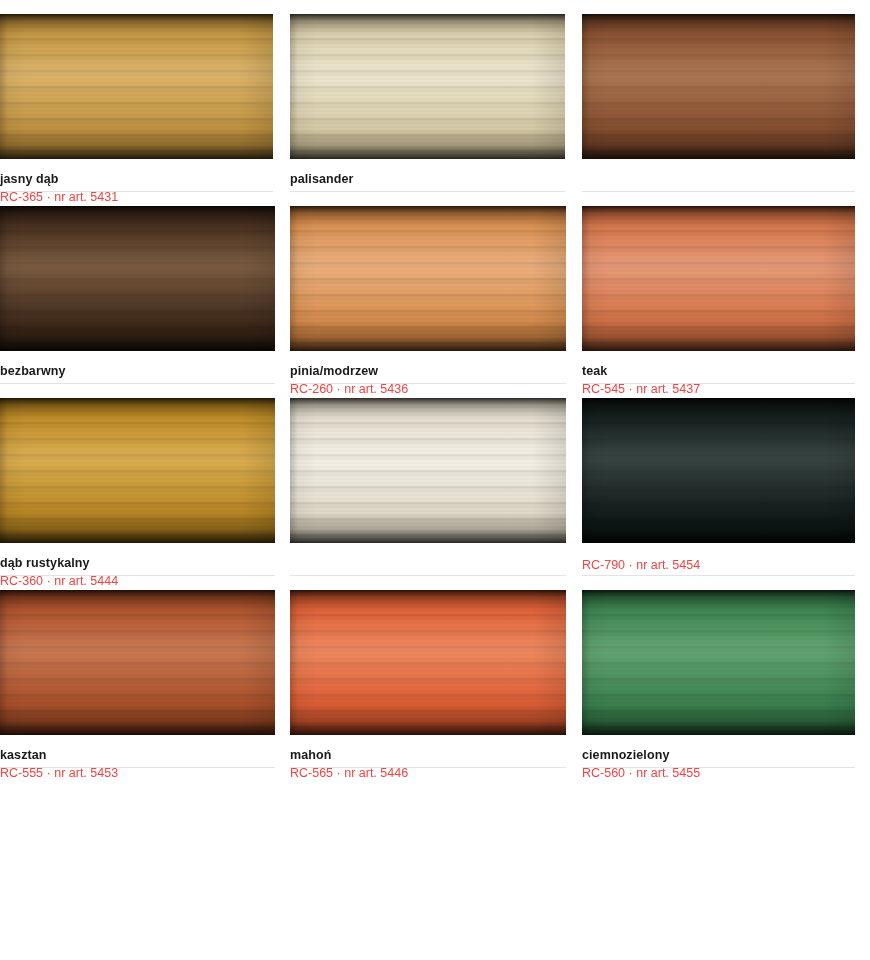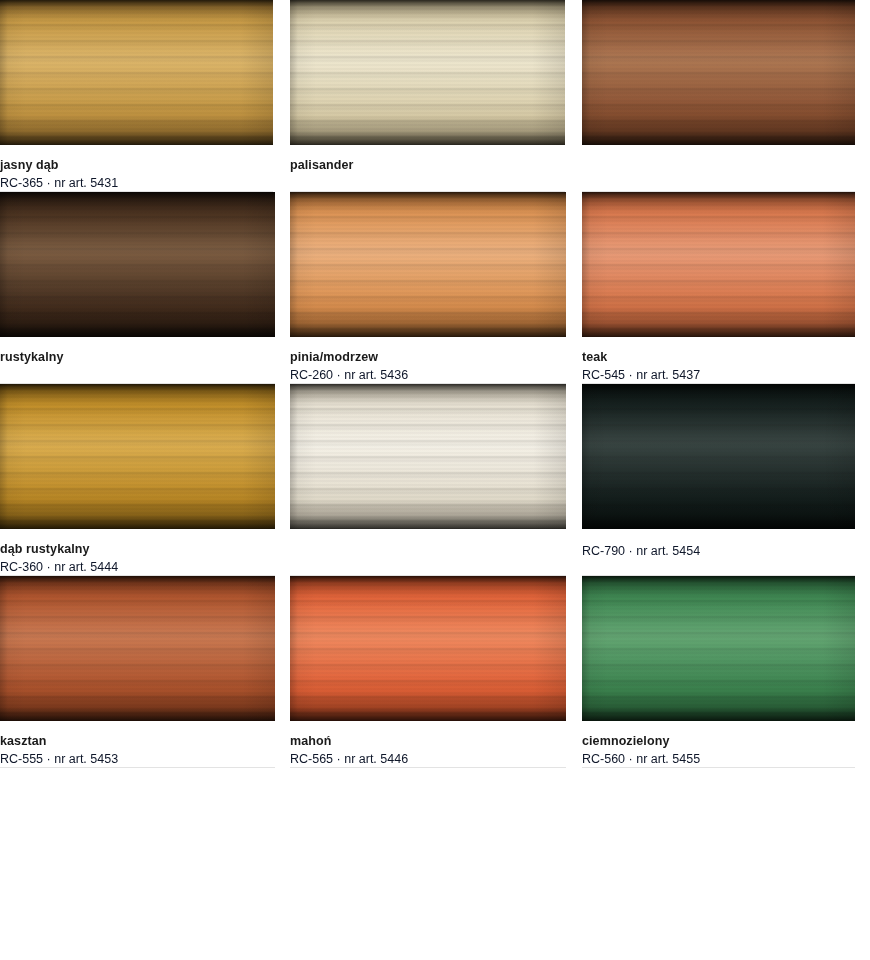--- a/index.html
+++ b/index.html
@@ -12,20 +12,21 @@
   }
   #grid {
     display: grid;
     grid-template-columns: 290px 292px 288px;
     grid-auto-rows: 192px;
     width: 870px;
   }
   .cell {
     position: relative;
     padding-right: 17px;
+    margin-top: 14px;
   }
   .cell.empty { background: #fff; }
 
   
   .swatch {
     position: relative;
     width: 273px;
     height: 145px;
     overflow: hidden;
     background-repeat: no-repeat;
@@ -90,21 +91,21 @@
   .caption { padding-top: 12px; }
   .cap-name {
     font-size: 12.5px;
     font-weight: bold;
     color: #1a1a1a;
     line-height: 16px;
     letter-spacing: .1px;
   }
   .cap-code {
     font-size: 12.5px;
-    color: #0f172a;
+    color: #ef4444;
     line-height: 17px;
     margin-top: 2px;
   }
   .rule {
     position: absolute;
     left: 0;
     bottom: 0;
     width: 273px;
     height: 1px;
     background: #e3e3e3;
@@ -155,21 +156,21 @@
     </div>
     <div class="cell c2">
       <div class="swatch">
         <div class="base" style="background: linear-gradient(rgb(46, 29, 17) 0%, rgb(74, 50, 32) 14%, rgb(109, 74, 44) 42%, rgb(74, 50, 32) 70%, rgb(46, 29, 17) 100%);"></div>
         <div class="grain"></div>
         <div class="grain2"></div>
         <div class="shade"></div>
         <div class="vign"></div>
       </div>
       <div class="caption">
-        <div class="cap-name">rustykalny</div>
+        <div class="cap-name">bezbarwny</div>
       </div>
       <div class="rule"></div>
     </div>
     <div class="cell c3">
       <div class="swatch">
         <div class="base" style="background: linear-gradient(rgb(188, 117, 56) 0%, rgb(221, 148, 85) 14%, rgb(234, 168, 112) 42%, rgb(221, 148, 85) 70%, rgb(188, 117, 56) 100%);"></div>
         <div class="grain"></div>
         <div class="grain2"></div>
         <div class="shade"></div>
         <div class="vign"></div>

